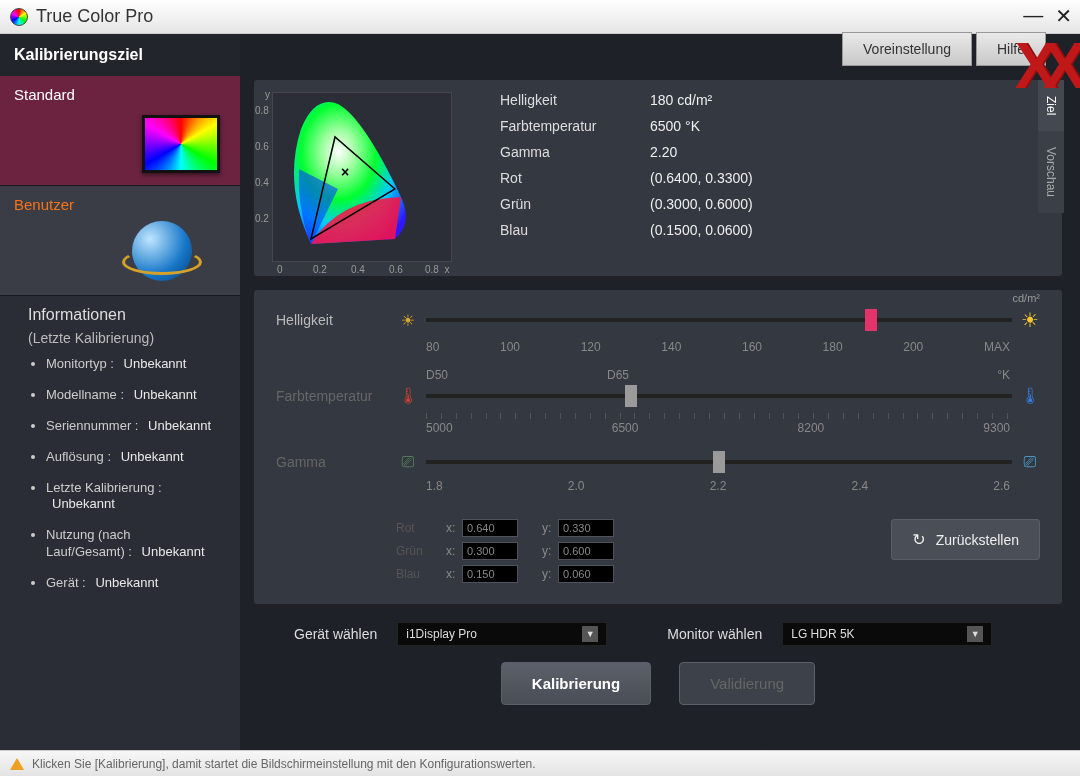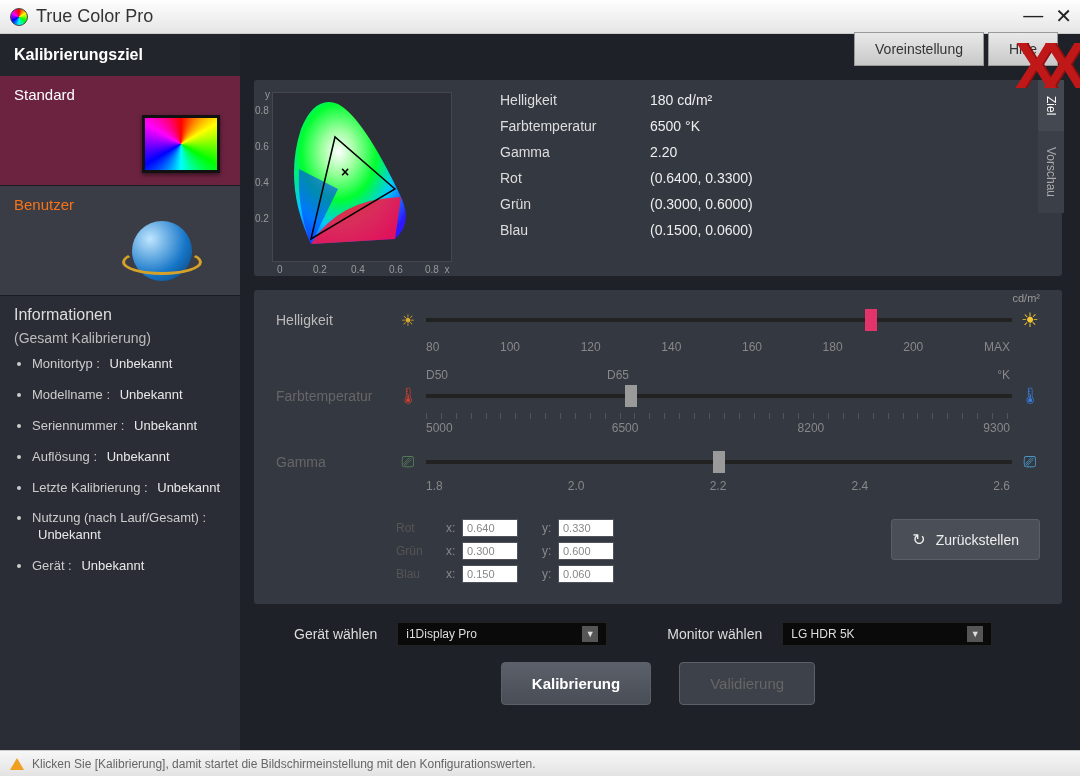--- a/index.html
+++ b/index.html
@@ -12,29 +12,29 @@
 .content { flex:1; display:flex; background:#1e2128; }
 .sidebar { width:240px; background:#2a2d35; display:flex; flex-direction:column; }
 .sidebar-header { background:#22252c; color:#fff; font-size:16px; font-weight:bold; padding:12px 14px; }
 .sidebar-card { height:110px; padding:10px 14px; color:#fff; font-size:15px; position:relative; cursor:pointer; border-bottom:1px solid #1a1c22; }
 .sidebar-card.active { background:#6b2340; }
 .sidebar-card.inactive { background:#3a3d46; color:#f97316; }
 .card-thumb { position:absolute; right:20px; bottom:12px; width:78px; height:58px; }
 .spectrum-thumb { width:100%; height:100%; border:3px solid #111; background:conic-gradient(red,yellow,lime,cyan,blue,magenta,red); box-shadow:0 2px 4px rgba(0,0,0,.5); }
 .globe-thumb { width:60px; height:60px; border-radius:50%; background:radial-gradient(circle at 30% 30%,#bfe6ff,#1676c8 60%,#0a3a6a); position:relative; }
 .globe-ring { position:absolute; width:80px; height:26px; border:3px solid #d6a128; border-radius:50%; top:28px; left:-10px; border-top-color:transparent; }
-.info-section { padding:10px 14px 4px; color:#ddd; }
+.info-section { padding:10px 28px 4px; color:#ddd; }
 .info-title { font-size:16px; margin-bottom:6px; }
 .info-sub { font-size:14px; color:#bbb; margin-bottom:10px; }
 .info-list { list-style:disc; padding-left:18px; color:#ccc; font-size:13px; }
 .info-list li { margin-bottom:14px; line-height:1.3; }
 .info-label { color:#ccc; }
 .info-val { color:#e8e8e8; margin-left:6px; }
 .main { flex:1; background:#1e2128; padding:10px 18px 10px 14px; display:flex; flex-direction:column; position:relative; }
-.top-buttons { position:absolute; right:22px; top:-2px; display:flex; gap:4px;padding-left:36px; }
+.top-buttons { position:absolute; right:34px; top:-2px; display:flex; gap:4px;padding-left:36px; }
 .top-btn { background:linear-gradient(#e9e9e9,#c8c8c8); border:1px solid #999; color:#333; font-size:14px; padding:8px 20px; cursor:pointer; }
 .panel-top { margin-top:36px; background:#343841; border-radius:3px; padding:12px 18px 14px 18px; display:flex; position:relative; }
 .cie-wrap { width:200px; }
 .cie-chart { width:180px; height:170px; background:#2b2e36; position:relative; border:1px solid #44474f; }
 .cie-horseshoe { position:absolute; left:10px; top:6px; width:140px; height:150px; }
 .axis-label { font-size:10px; color:#999; position:absolute; }
 .target-table { margin-left:28px; color:#ddd; font-size:14px; }
 .target-table .row { display:flex; margin-bottom:10px; }
 .target-table .lbl { width:150px; color:#ddd; }
 .target-table .val { color:#eee; }
@@ -49,21 +49,21 @@
 .slider-track { flex:1; height:4px; background:#222; position:relative; margin:0 8px; }
 .slider-handle { position:absolute; width:12px; height:22px; background:#e3336b; top:-9px; transform:translateX(-50%); cursor:pointer; }
 .slider-handle.grey { background:#9a9a9a; }
 .slider-ticks { display:flex; justify-content:space-between; margin-left:150px; margin-right:30px; color:#888; font-size:12px; margin-bottom:4px; }
 .slider-unit { position:absolute; right:0; top:-16px; font-size:11px; color:#999; }
 .rgb-inputs { margin-top:26px; display:flex; align-items:flex-start; }
 .rgb-col { margin-left:120px; }
 .rgb-row { display:flex; align-items:center; margin-bottom:5px; font-size:12px; }
 .rgb-name { width:50px; color:#555; }
 .rgb-xy { color:#888; width:16px; }
-.rgb-input { width:56px; height:18px; background:#ffffff; border:1px solid #4f525a; color:#888; font-size:11px; padding:1px 4px; margin-right:24px; }
+.rgb-input { width:56px; height:18px; background:#000000; border:1px solid #4f525a; color:#888; font-size:11px; padding:1px 4px; margin-right:24px; }
 .reset-btn { margin-left:auto; background:#4a4e57; border:1px solid #5a5e67; color:#eee; padding:10px 20px; display:flex; align-items:center; gap:10px; cursor:pointer; font-size:14px; border-radius:3px; }
 .selectors { margin-top:18px; display:flex; align-items:center; gap:20px; color:#ddd; font-size:14px; }
 .sel-label { margin-left:40px; }
 .sel-box { background:#0a0a0a; border:1px solid #222; color:#ddd; font-size:12px; padding:4px 8px; width:210px; height:24px; display:flex; align-items:center; justify-content:space-between; cursor:pointer; }
 .sel-box .arrow { background:#555; width:16px; height:16px; display:flex; align-items:center; justify-content:center; font-size:9px; }
 .action-buttons { margin-top:16px; display:flex; justify-content:center; gap:28px; }
 .action-btn { padding:12px 30px; font-size:15px; border-radius:4px; cursor:pointer; border:1px solid #5b5f68; }
 .action-btn.primary { background:linear-gradient(#5c606a,#494d56); color:#fff; font-weight:bold; }
 .action-btn.disabled { background:#3d414a; color:#666; }
 .statusbar { height:26px; background:linear-gradient(#f7f7f7,#e3e3e3); display:flex; align-items:center; padding:0 10px; font-size:12px; color:#666; border-top:1px solid #ccc; }
@@ -101,21 +101,21 @@
         <span>Benutzer</span>
         <div class="card-thumb" style="right:30px;bottom:16px;">
           <div class="globe-thumb">
               <div class="globe-ring"></div>
             </div>
         </div>
       </div>
 
       <div class="info-section">
         <div class="info-title">Informationen</div>
-        <div class="info-sub">(Gesamt Kalibrierung)</div>
+        <div class="info-sub">(Letzte Kalibrierung)</div>
         <ul class="info-list" id="info-list">
             <li><span class="info-label">Monitortyp :</span> <span class="info-val">Unbekannt</span></li>
             <li><span class="info-label">Modellname :</span> <span class="info-val">Unbekannt</span></li>
             <li><span class="info-label">Seriennummer :</span> <span class="info-val">Unbekannt</span></li>
             <li><span class="info-label">Auflösung :</span> <span class="info-val">Unbekannt</span></li>
             <li><span class="info-label">Letzte Kalibrierung :</span> <span class="info-val">Unbekannt</span></li>
             <li><span class="info-label">Nutzung (nach Lauf/Gesamt) :</span> <span class="info-val">Unbekannt</span></li>
             <li><span class="info-label">Gerät :</span> <span class="info-val">Unbekannt</span></li>
           </ul>
       </div>

